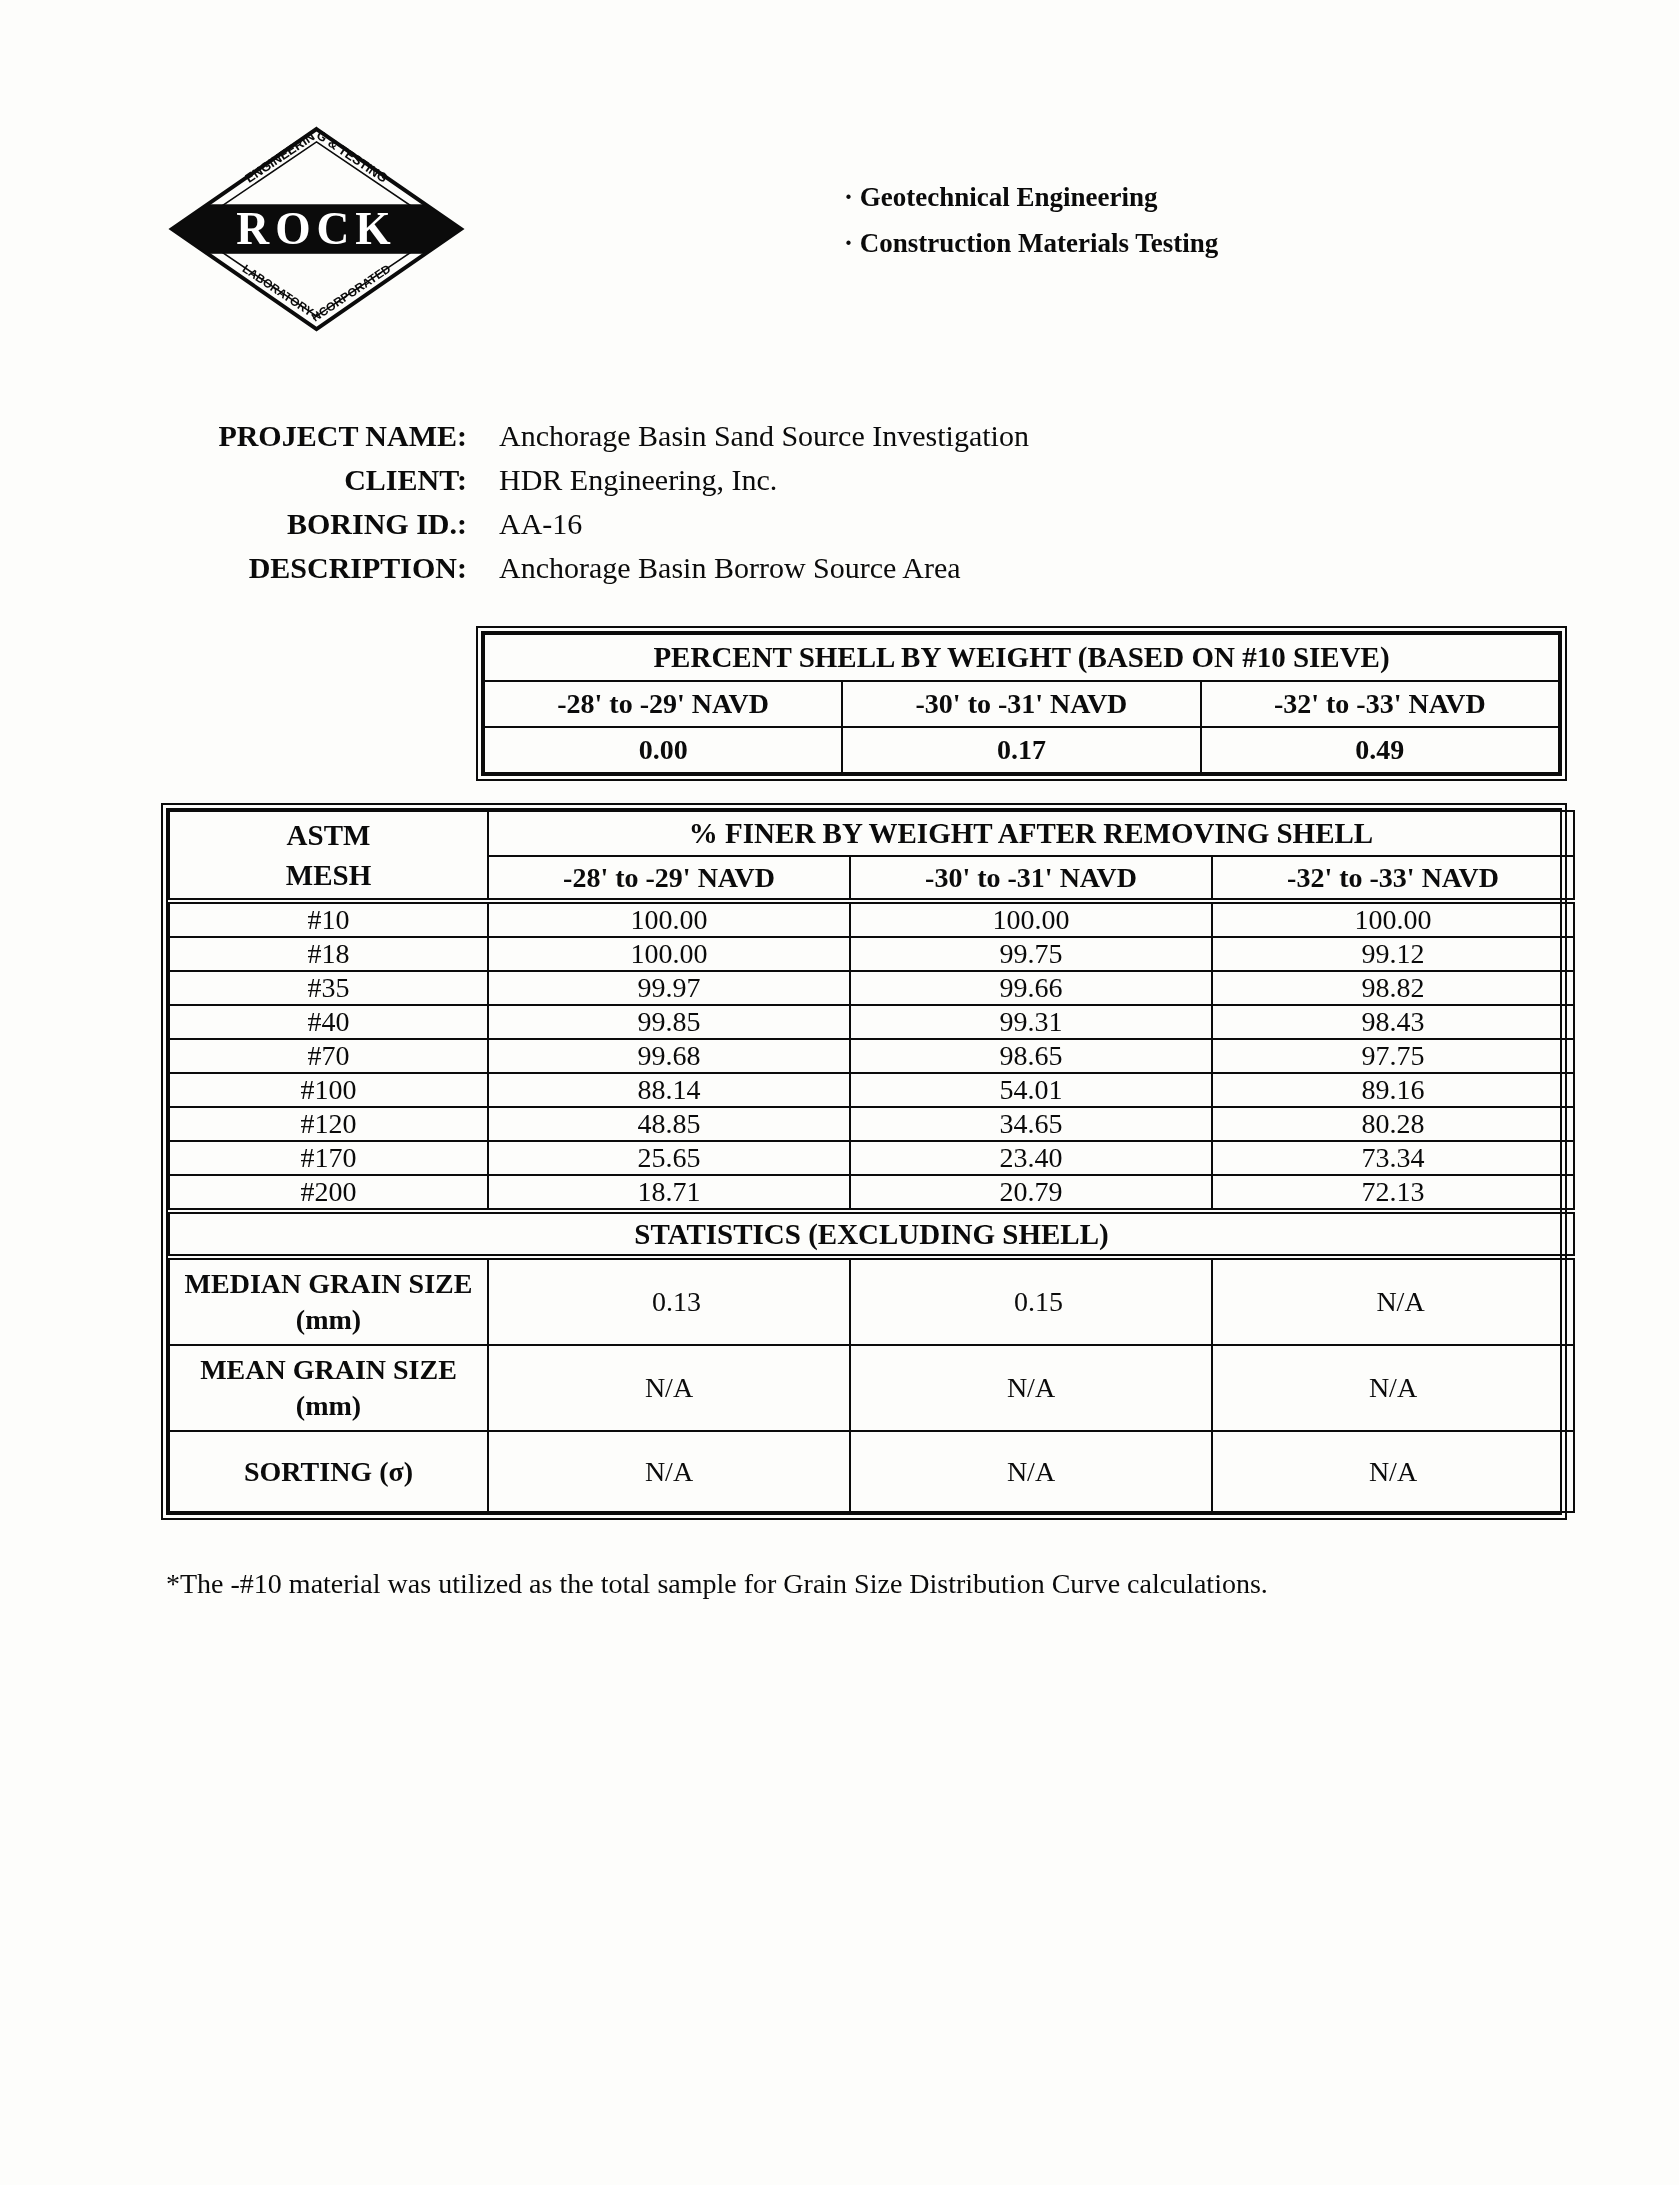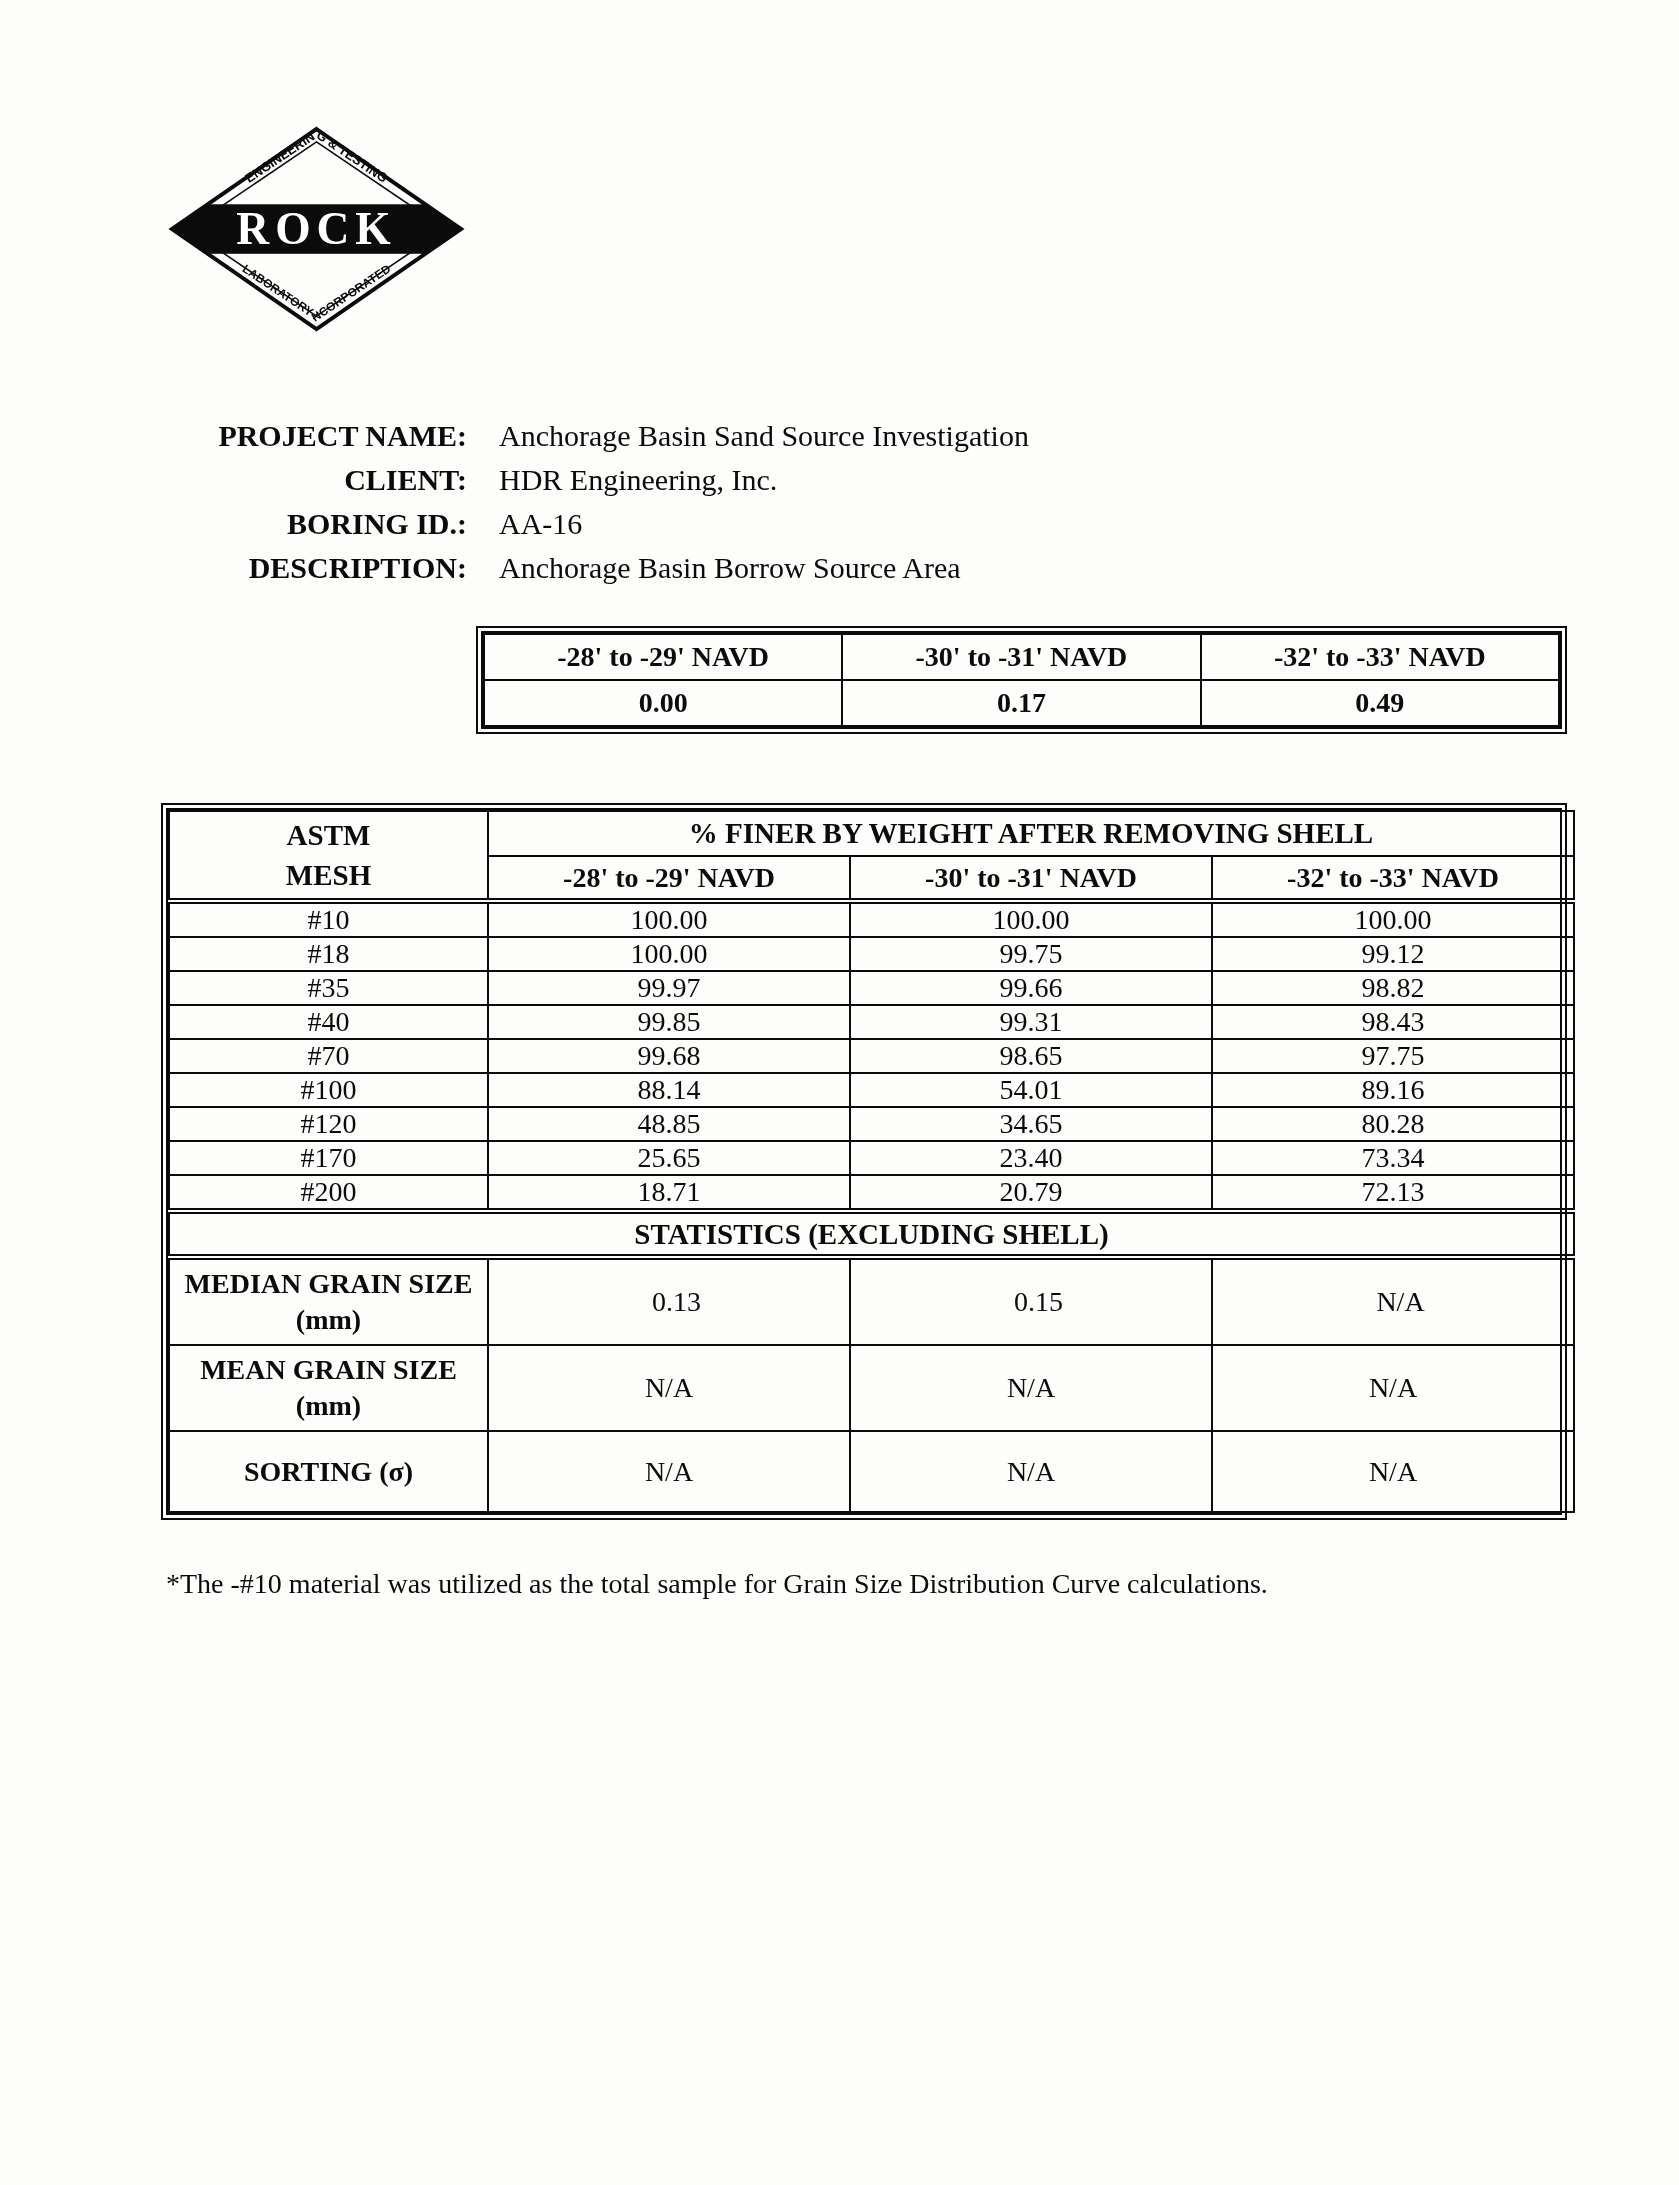--- a/index.html
+++ b/index.html
@@ -81,20 +81,24 @@
     </g>
     <text x="152" y="120" text-anchor="middle" font-family="Liberation Serif, serif" font-weight="bold" font-size="46" letter-spacing="6" fill="#ffffff">ROCK</text>
     <text text-anchor="middle" font-family="Liberation Sans, sans-serif" font-weight="bold" font-size="13" fill="#0b0b0b">
       <textPath href="#topArc" startOffset="50%">ENGINEERING  &amp;  TESTING</textPath>
     </text>
     <text text-anchor="middle" font-family="Liberation Sans, sans-serif" font-weight="bold" font-size="12" fill="#0b0b0b">
       <textPath href="#botArc" startOffset="50%">LABORATORY  INCORPORATED</textPath>
     </text>
   </svg>
 
+  <div class="services">
+    <div class="service-line">· Geotechnical Engineering</div>
+    <div class="service-line">· Construction Materials Testing</div>
+  </div>
 
   <div class="project">
     <div class="project-row">
       <div class="p-label">PROJECT NAME:</div>
       <div class="p-value">Anchorage Basin Sand Source Investigation</div>
     </div>
     <div class="project-row">
       <div class="p-label">CLIENT:</div>
       <div class="p-value">HDR Engineering, Inc.</div>
     </div>
@@ -109,20 +113,23 @@
   </div>
 
   <div class="tbl-wrap shell-wrap">
     <table>
       <colgroup>
           <col style="width:33.33%">
           <col style="width:33.33%">
           <col style="width:33.34%">
         </colgroup>
       <tbody>
+          <tr>
+        <th colspan="3" class="shell-title">PERCENT SHELL BY WEIGHT (BASED ON #10 SIEVE)</th>
+      </tr>
       <tr class="shell-head">
         <th>-28' to -29' NAVD</th>
         <th>-30' to -31' NAVD</th>
         <th>-32' to -33' NAVD</th>
       </tr>
       <tr class="shell-vals">
         <td>0.00</td>
         <td>0.17</td>
         <td>0.49</td>
       </tr>

